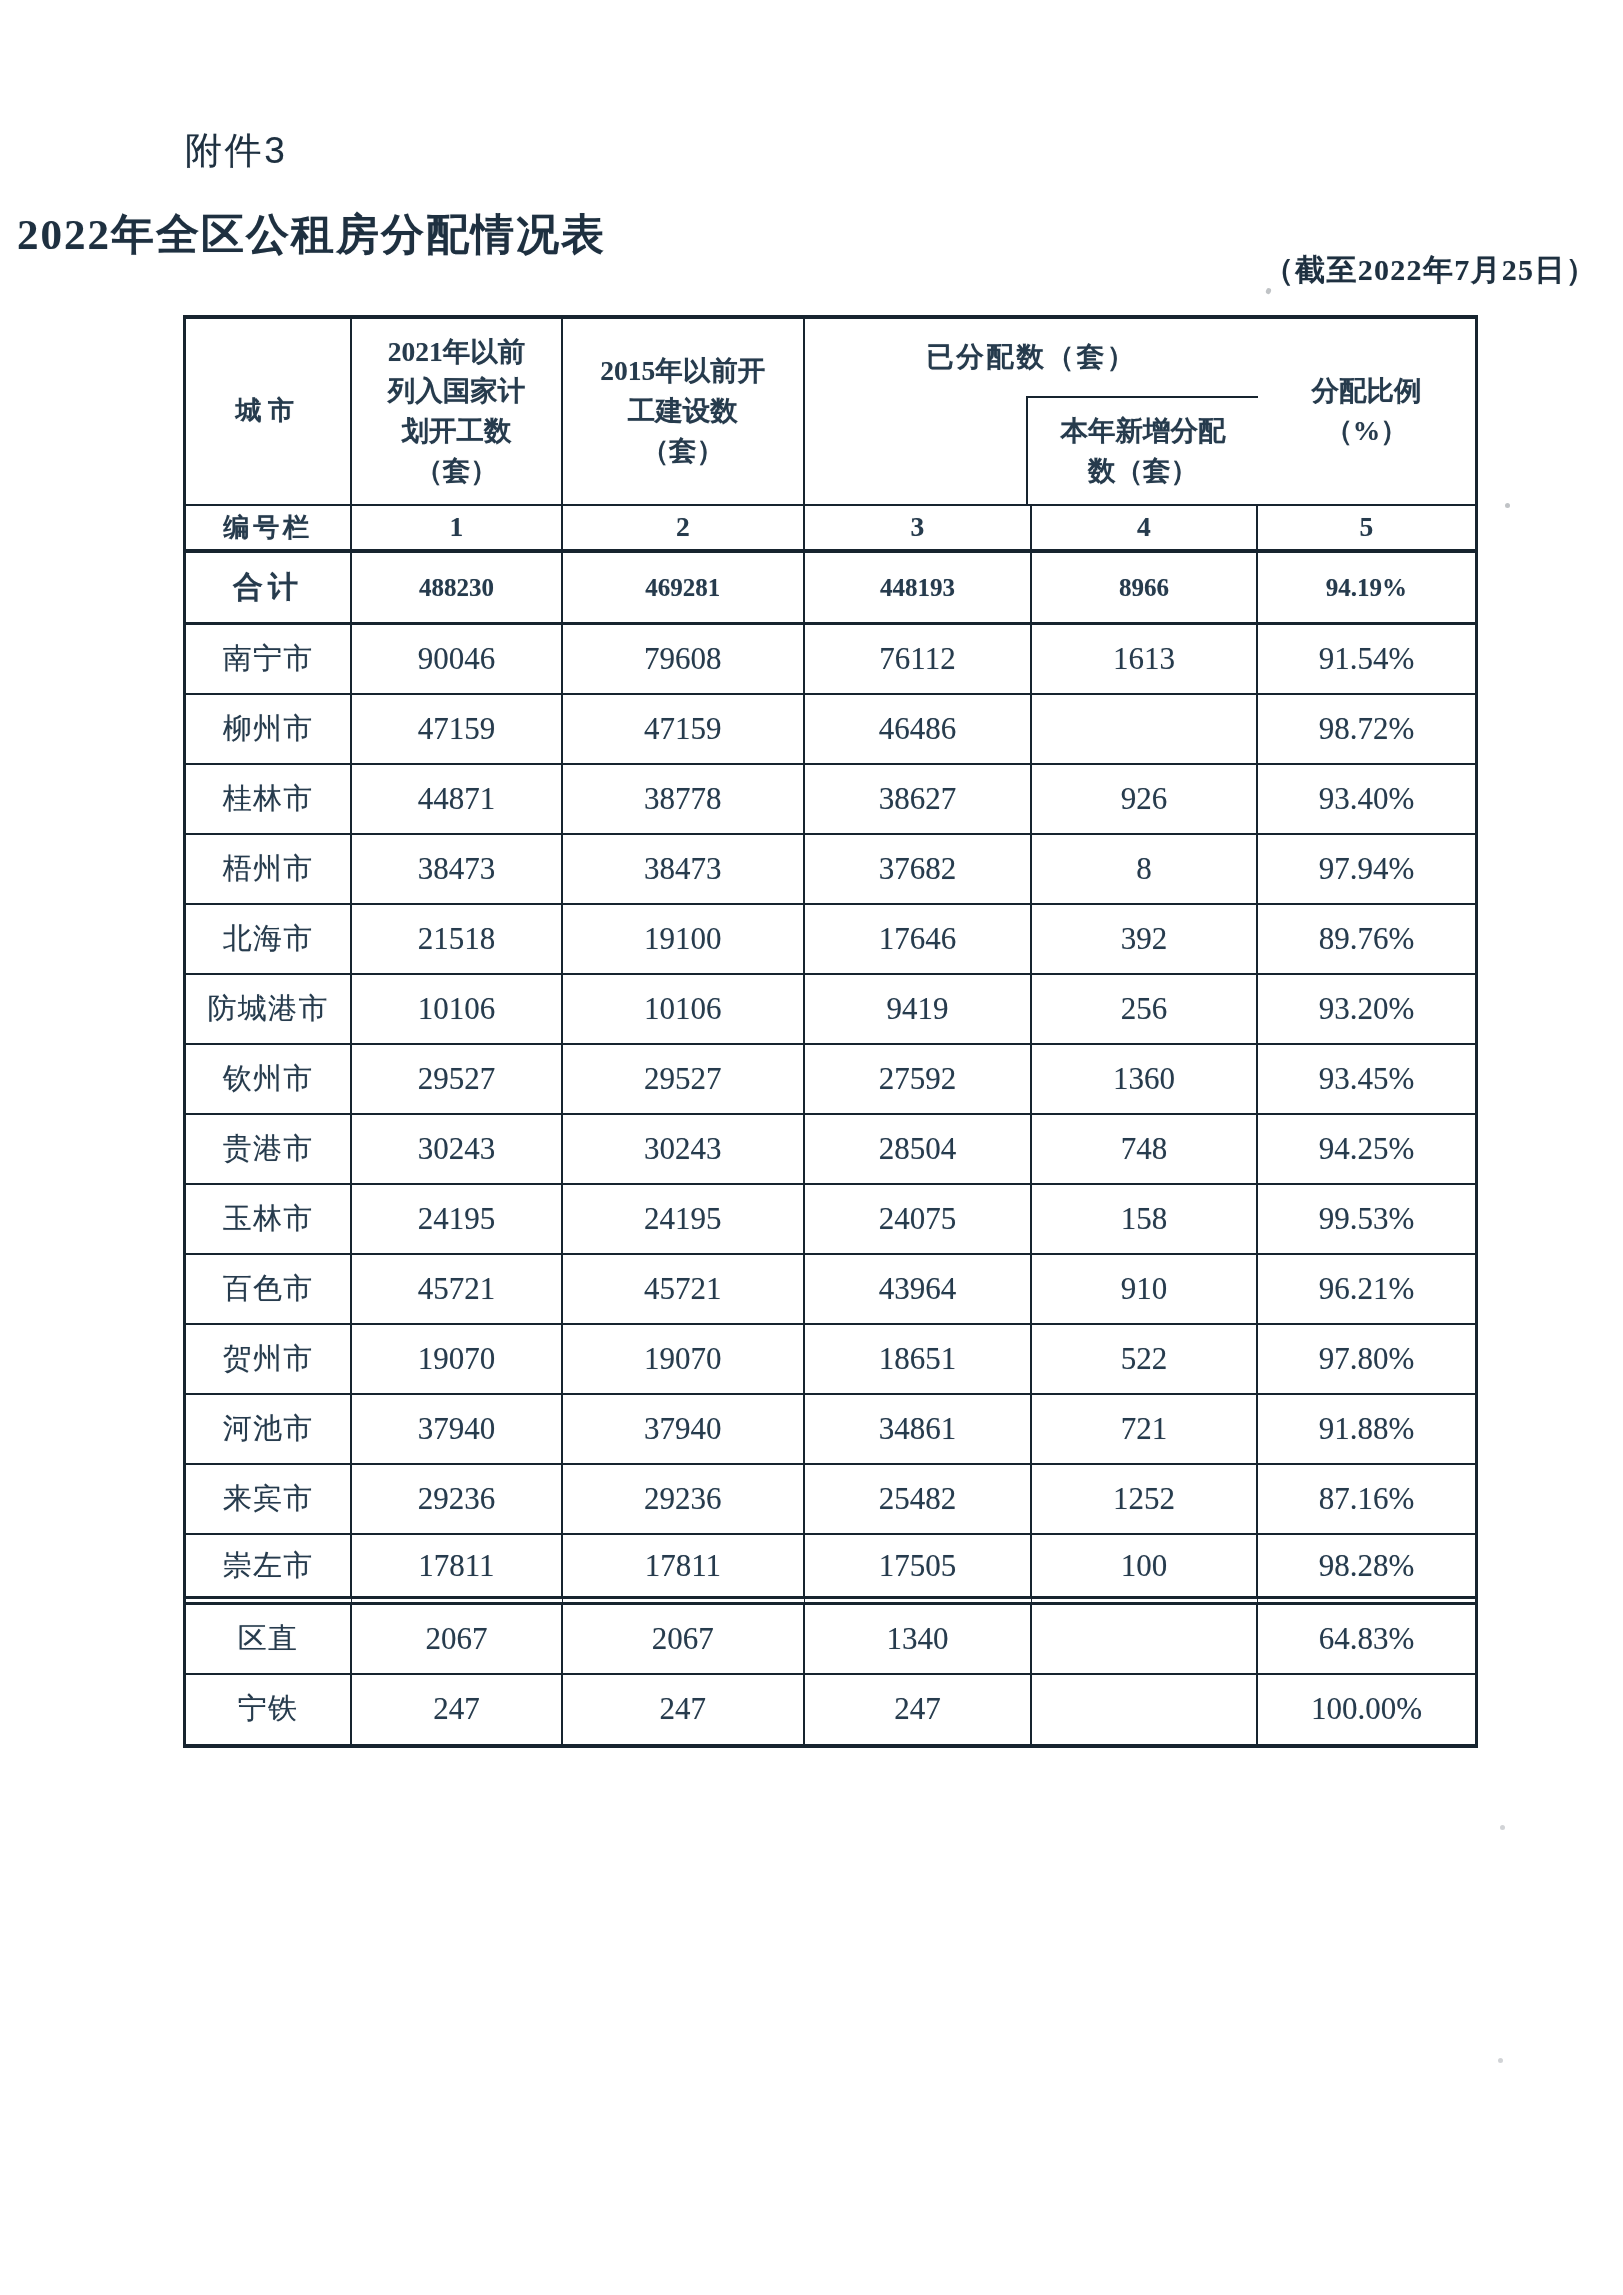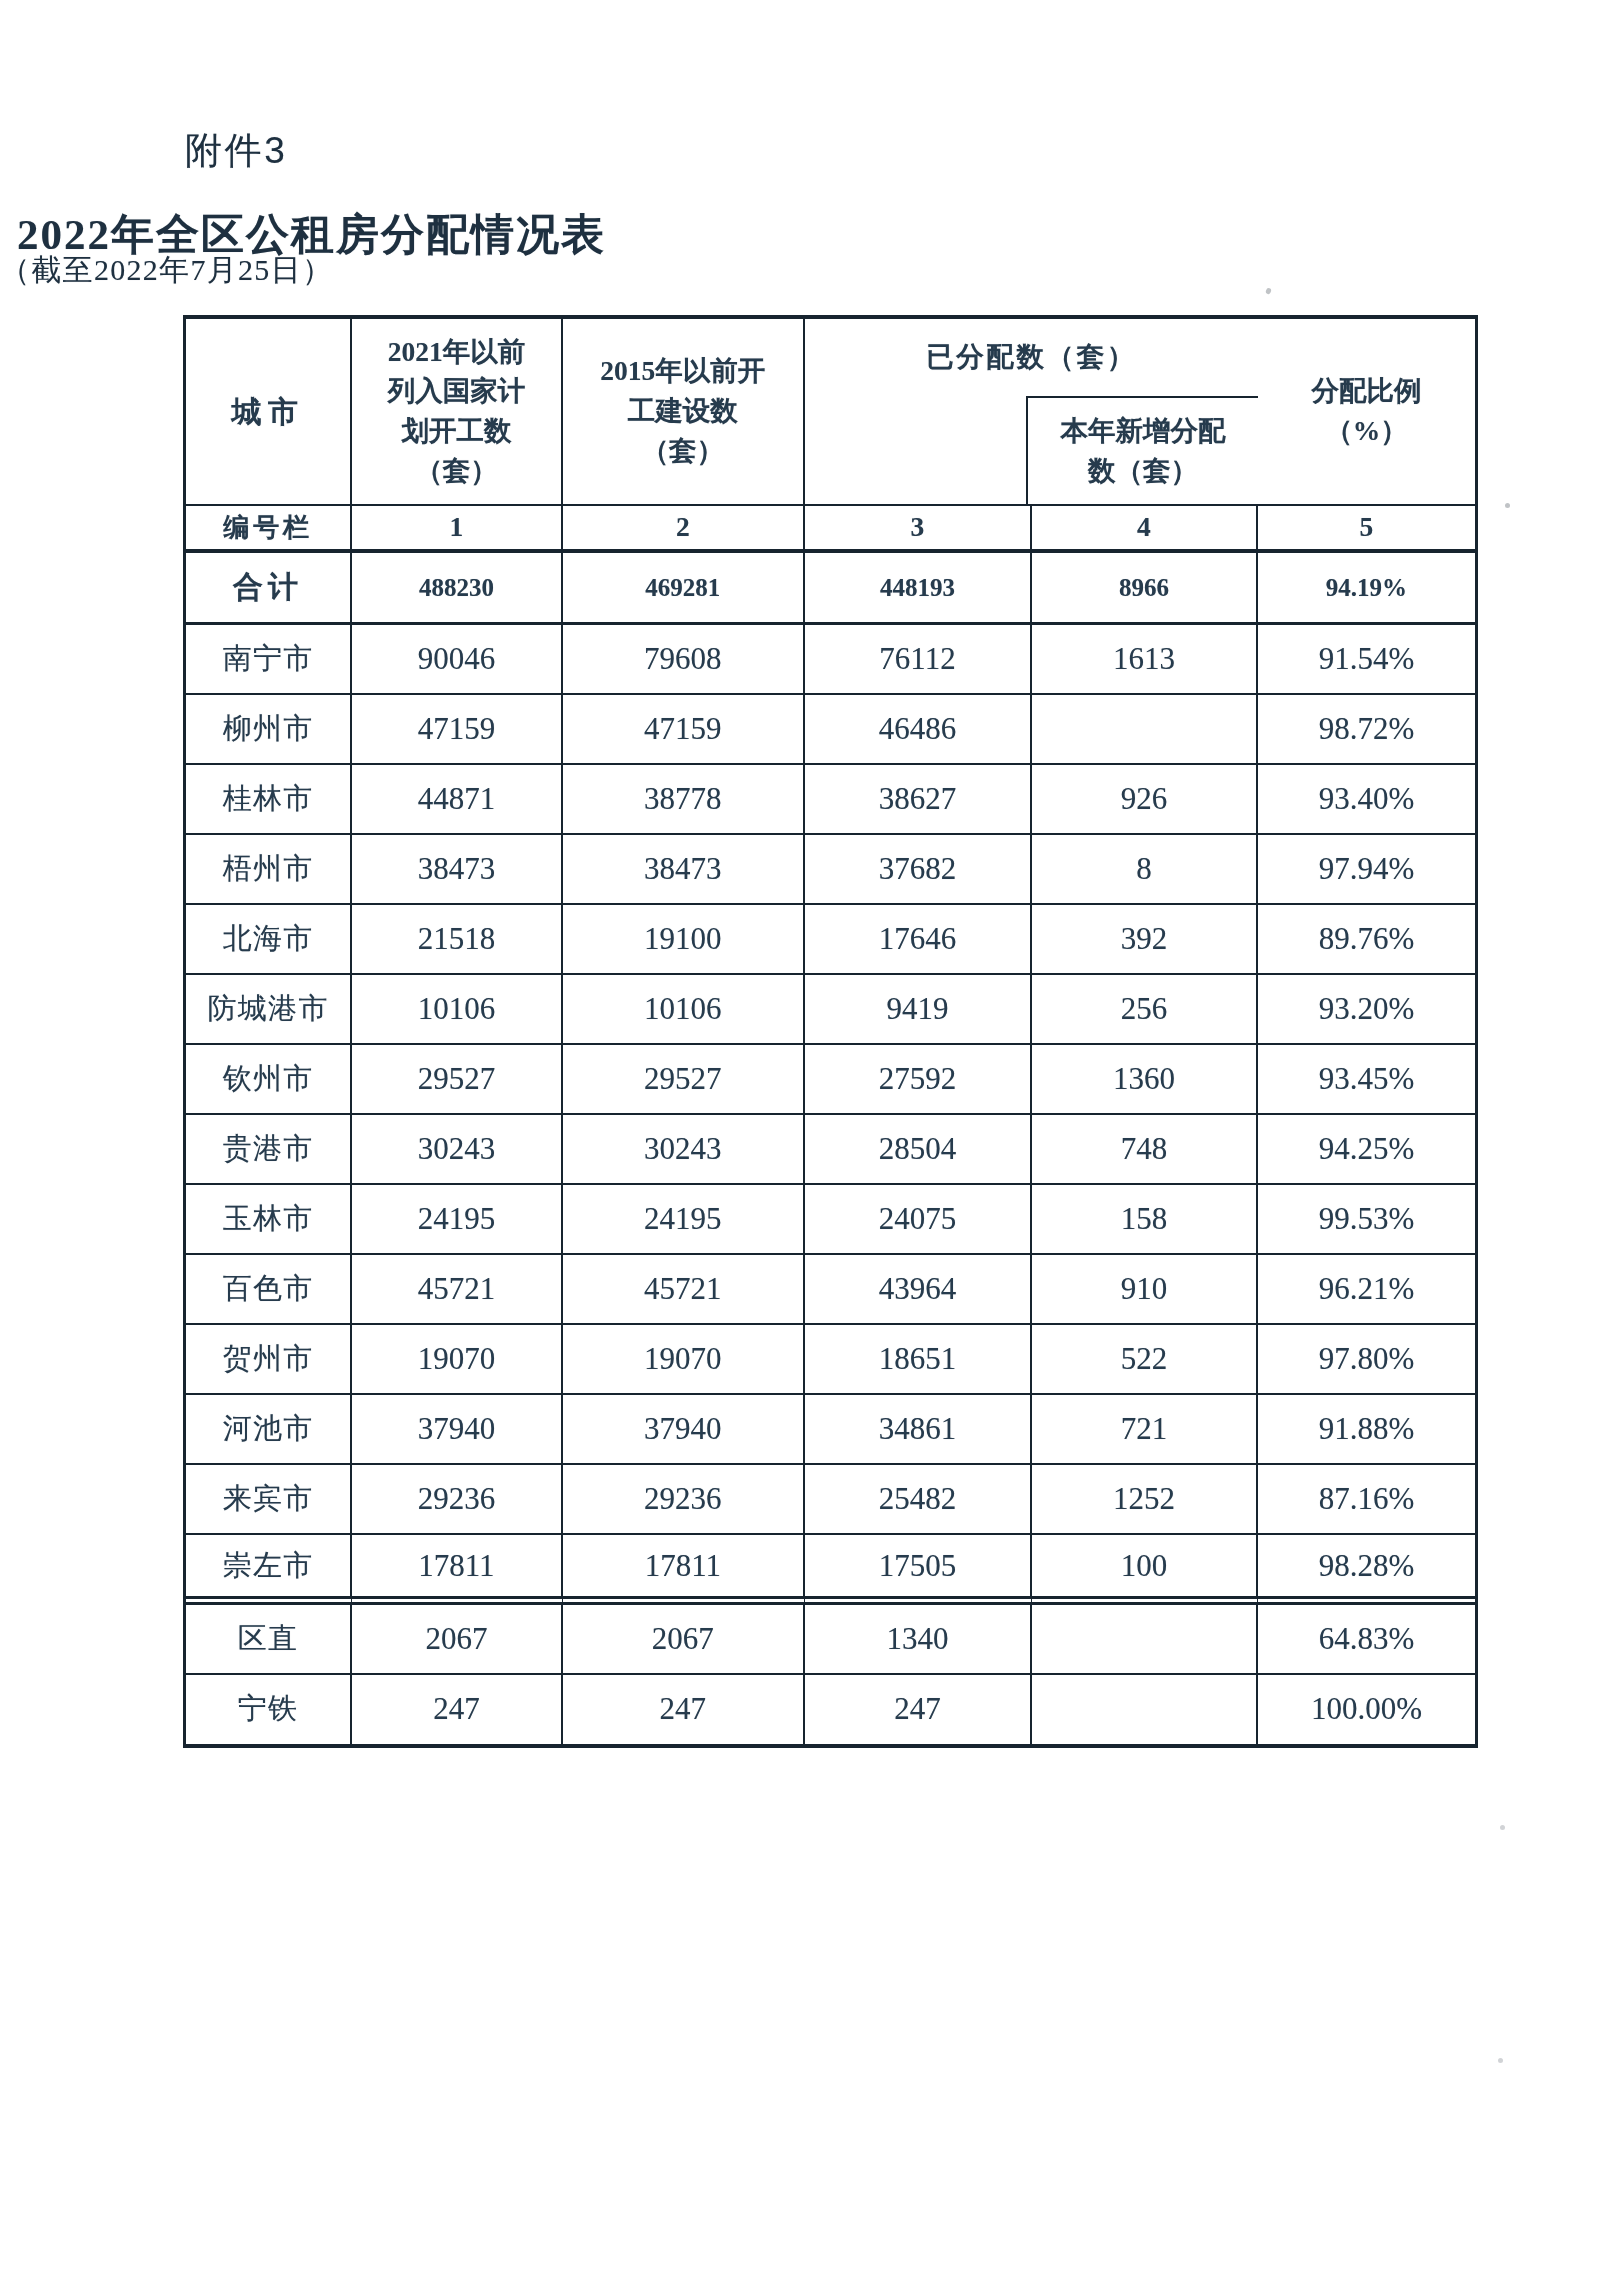--- a/index.html
+++ b/index.html
@@ -26,22 +26,22 @@
     color:var(--ink-strong);
   }
   .title{
     position:absolute;left:0;top:189px;width:1597px;margin:17px;
     text-align:left;
     font-size:43px;font-weight:700;letter-spacing:2px;
     color:var(--ink-strong);
   }
   .subtitle{
     position:absolute;left:0;top:250px;width:1597px;
-    text-align:left;
-    font-size:30px;font-weight:400;letter-spacing:1.3px;
+    text-align:right;
+    font-size:30px;font-weight:700;letter-spacing:1.3px;
     color:var(--ink-strong);
   }
   .table-grid{
     position:absolute;left:183px;top:315px;
     width:1295px;height:1433px;
     box-sizing:border-box;
     border:4.6px solid var(--line);
     border-left-width:3.3px;border-right-width:3.3px;
     display:grid;
     grid-template-columns:255fr 323fr 372fr 348fr 347fr 333fr;
@@ -51,21 +51,21 @@
   .cell{
     box-sizing:border-box;
     border-right:2px solid var(--line);
     border-bottom:2.6px solid var(--line);
     display:flex;align-items:center;justify-content:center;
     text-align:center;overflow:hidden;
     padding:1.3px 3.9px;
   }
   .cell.last-col{border-right:none;}
   .cell.hdr{font-weight:700;font-size:27.5px;line-height:1.45;}
-  .cell.hdr.city-hdr{font-size:30px;letter-spacing:6.5px;}
+  .cell.hdr.city-hdr{font-size:26px;letter-spacing:6.5px;}
   .cell.num{border-bottom-width:4.6px;font-size:27.5px;font-weight:700;}
   .cell.num.num-label{letter-spacing:3.9px;font-size:26px;}
   .cell.total{border-bottom-width:3.3px;font-weight:700;font-size:25px;}
   .cell.total.name-cell{font-size:30px;letter-spacing:5.2px;}
   .cell.data{font-size:31px;font-weight:500;}
   .cell.data.name-cell{font-size:29px;font-weight:500;letter-spacing:1.3px;}
   .cell.section-end{border-bottom:9.2px double var(--line);}
   .cell.last-row{border-bottom:none;}
   
   .grp{

